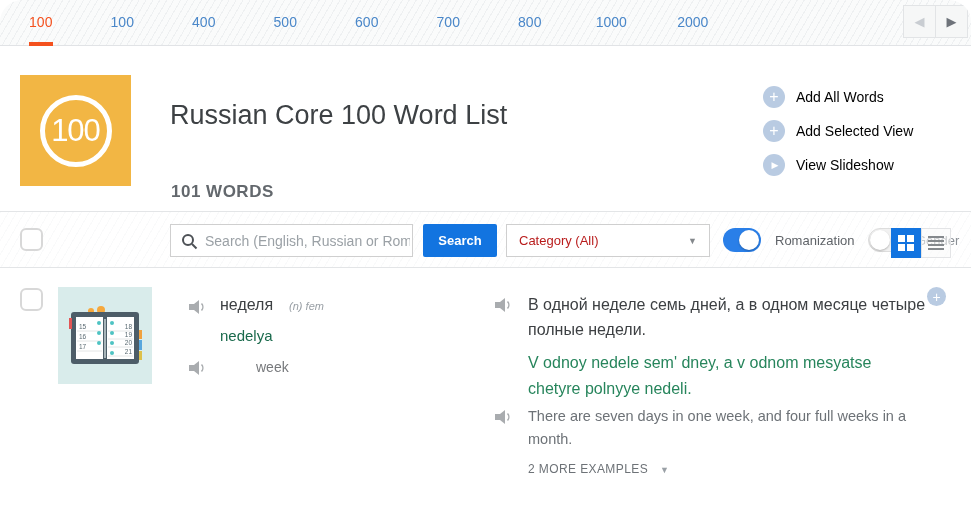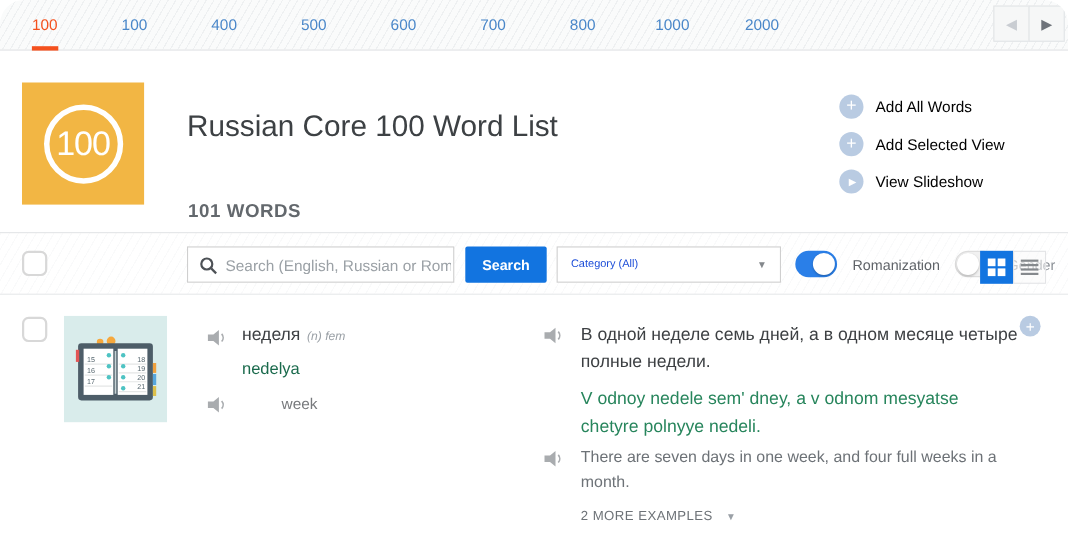--- a/index.html
+++ b/index.html
@@ -49,21 +49,21 @@
   .search-wrap { position:absolute; left:170px; top:12px; width:243px; height:33px;
     border:1px solid #cfcfcf; background:#fff; }
   .search-wrap svg { position:absolute; left:10px; top:8px; }
   .search-wrap input { position:absolute; left:34px; top:0; width:205px; height:31px; border:none;
     outline:none; font-size:14px; color:#444; font-family:inherit; background:transparent; }
   .search-wrap input::placeholder { color:#9ba1a6; }
   .search-btn { position:absolute; left:423px; top:12px; width:74px; height:33px; background:#1274e0;
     border:none; border-radius:2px; color:#fff; font-size:13px; font-weight:700; cursor:pointer; font-family:Liberation Sans, sans-serif; }
   .category { position:absolute; left:506px; top:12px; width:204px; height:33px; border:1px solid #cfcfcf;
     background:#fff; cursor:pointer; }
-  .category-value { position:absolute; left:12px; top:0; line-height:32px; font-size:10px; color:#1d4ed8; }
+  .category-value { position:absolute; left:12px; top:0; line-height:32px; font-size:13px; color:#b91c1c; }
   .category-caret { position:absolute; right:12px; top:0; line-height:33px; font-size:9px; color:#84888c; }
   .toggle { position:absolute; width:38px; height:24px; border-radius:12px; cursor:pointer; }
   .toggle .knob { position:absolute; top:2px; width:20px; height:20px; border-radius:50%; background:#fff;
     box-shadow:0 1px 2px rgba(0,0,0,.25); }
   .toggle.on { background:#2a7fe8; }
   .toggle.on .knob { right:2px; }
   .toggle.off { background:#f1f1f1; border:1px solid #ddd; }
   .toggle.off .knob { left:1px; top:1px; }
   .tg-rom { left:723px; top:16px; }
   .lbl-rom { position:absolute; left:775px; top:21px; font-size:13px; color:#5f6368; }
@@ -79,21 +79,21 @@
   
   .row { position:absolute; left:0; top:268px; width:971px; height:238px; background:#fff; }
   .cb-row { left:20px; top:20px; }
   .thumb { position:absolute; left:58px; top:19px; width:94px; height:97px; }
   .speaker { position:absolute; cursor:pointer; }
   .sp-word1 { left:188px; top:31px; }
   .sp-word2 { left:188px; top:92px; }
   .sp-ex1 { left:494px; top:29px; }
   .sp-ex2 { left:494px; top:141px; }
   .word-line { position:absolute; left:220px; top:28px; font-size:16px; color:#3d4043; }
-  .word-pos { font-size:11px; font-style:italic; color:#9aa0a6; margin-left:6px; }
+  .word-pos { font-size:11px; font-style:italic; color:#9aa0a6; margin-left:16px; }
   .word-rom { position:absolute; left:220px; top:59px; font-size:15px; color:#1a6a4c; }
   .word-en { position:absolute; left:220px; top:91px; font-size:14px; color:#77797c;margin-left:36px; }
   .ex-ru { position:absolute; left:528px; top:24px; width:404px; font-size:16px; line-height:25px; color:#3d4043; }
   .ex-rom { position:absolute; left:528px; top:82px; width:372px; font-size:16px; line-height:26px; color:#27855c; }
   .ex-en { position:absolute; left:528px; top:137px; width:400px; font-size:14.5px; line-height:23px; color:#6d7277; }
   .plus-btn { position:absolute; left:927px; top:19px; width:19px; height:19px; border-radius:50%;
     background:#b9cbe2; color:#fff; display:flex; align-items:center; justify-content:center;
     font-size:14px; cursor:pointer; }
   .more { position:absolute; left:528px; top:194px; font-size:12px; color:#6d7277;
     letter-spacing:.4px; cursor:pointer; }

